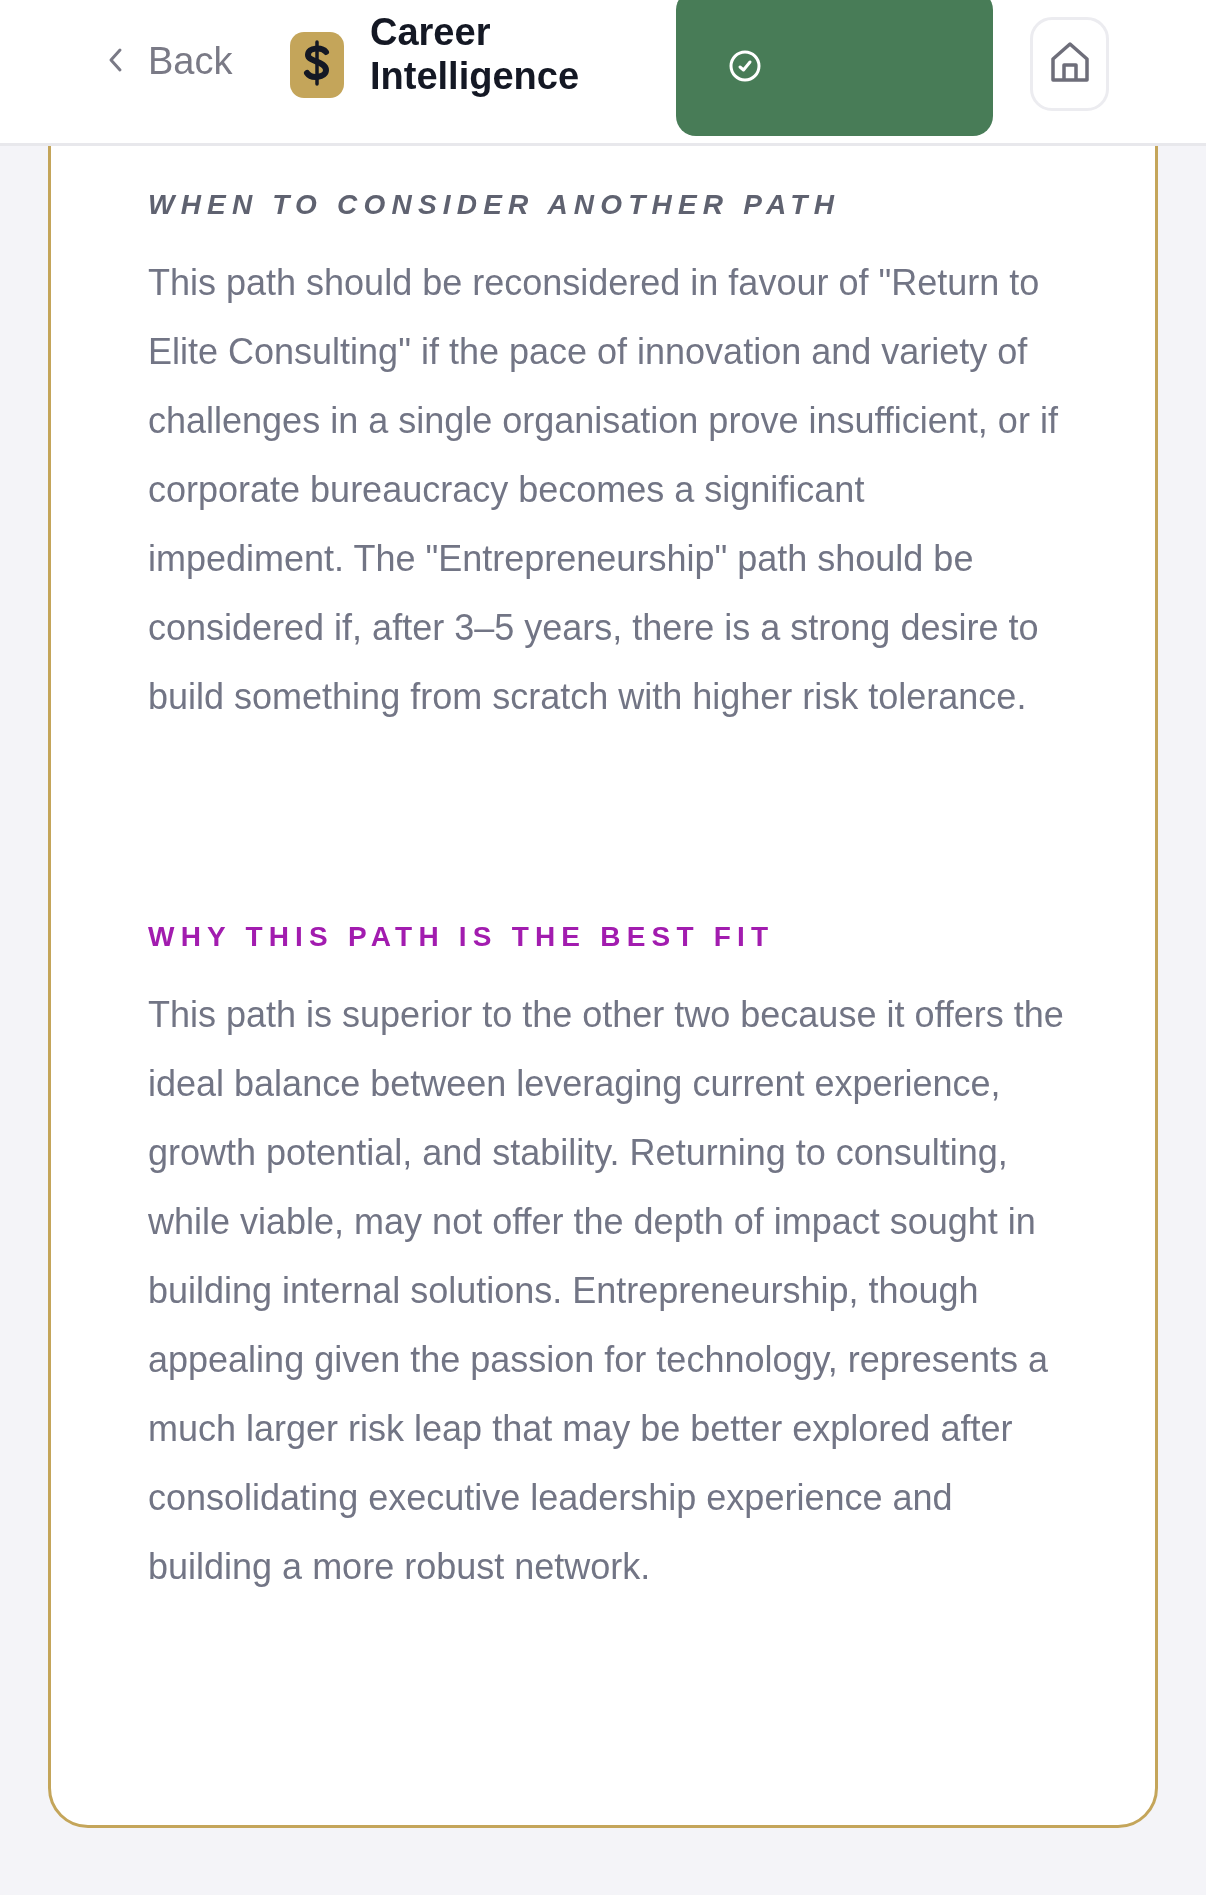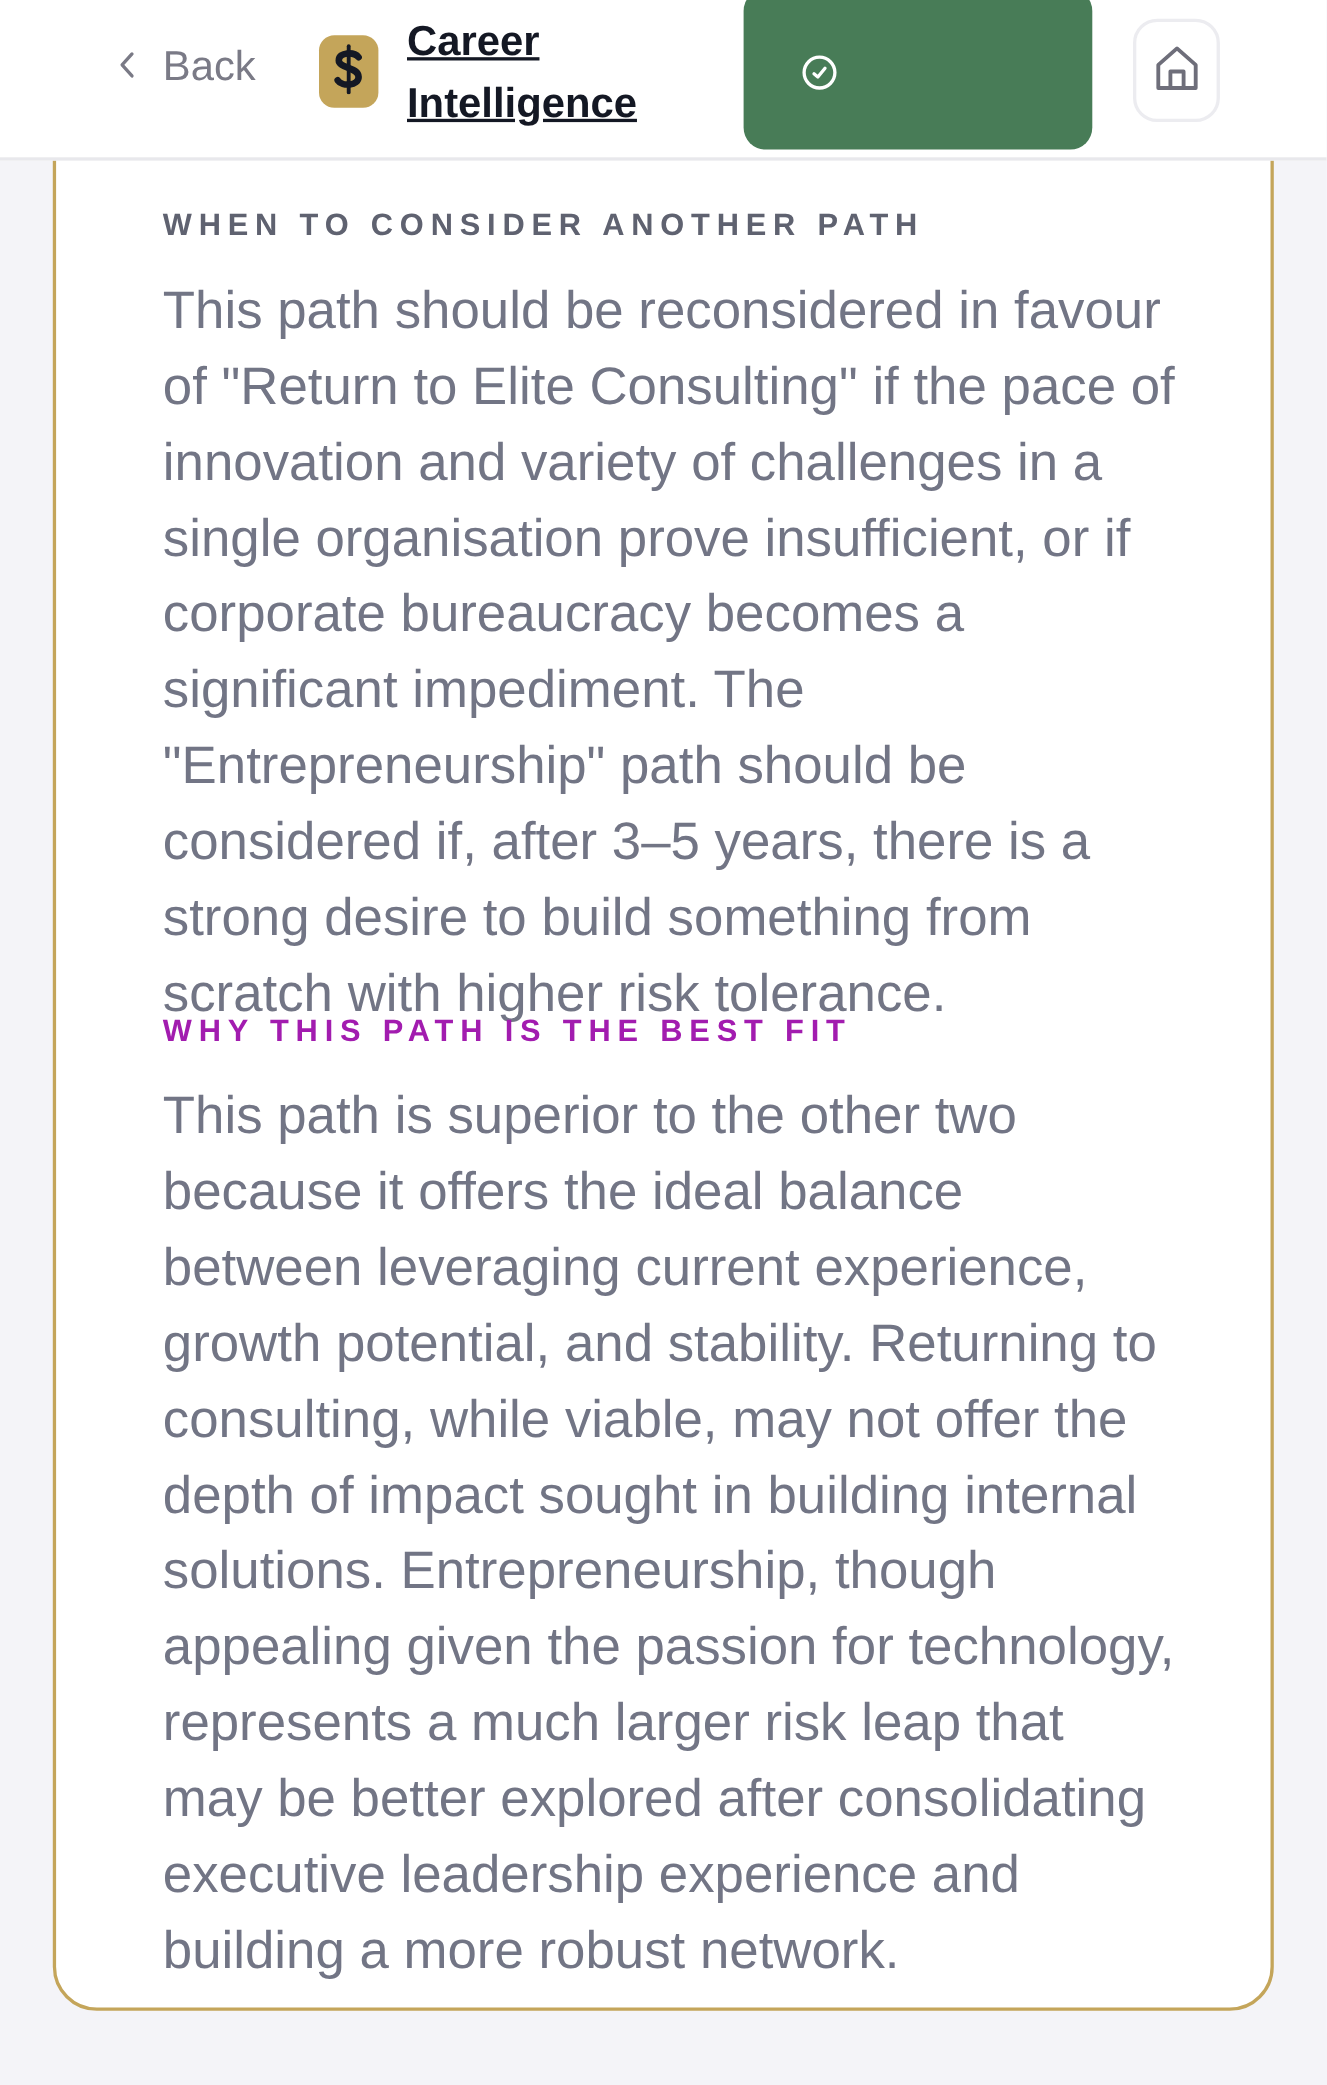--- a/index.html
+++ b/index.html
@@ -45,23 +45,22 @@
       justify-content: center;
     }
     .brand-logo svg { width: 30px; height: 46px; }
     .brand-title {
       position: absolute;
       left: 370px;
       top: 10px;
       width: 260px;
       font-size: 38px;
       font-weight: bold;
-      line-height: 56px;
+      line-height: 44px;
       color: #141824;
-      text-decoration: underline;
     }
     .report-button {
       position: absolute;
       left: 676px;
       top: -10px;
       width: 317px;
       height: 146px;
       background: #487c57;
       border-radius: 20px;
       display: flex;
@@ -114,21 +113,21 @@
       font-weight: bold;
       letter-spacing: 6.2px;
       z-index: 3;
     }
     .heading-gray { color: #5f6270; }
     .heading-gold { color: #a21caf; }
     .section-body {
       position: absolute;
       left: 148px;
       width: 920px;
-      font-size: 48px;
+      font-size: 36px;
       line-height: 69px;
       color: #727585;
       z-index: 3;
     }
   </style>
 </head>
 <body>
 
 <div class="header">
   <div class="back-button">
@@ -164,17 +163,17 @@
       <svg viewBox="0 0 42 46">
         <path d="M4 20 L21 5 L38 20 L38 41 L4 41 Z" fill="none" stroke="#6e6e7a" stroke-width="3.5" stroke-linejoin="round"></path>
         <path d="M15 41 L15 26 L27 26 L27 41" fill="none" stroke="#6e6e7a" stroke-width="3.5" stroke-linejoin="round"></path>
       </svg>
     </span>
   </div>
 </div>
 
 <div class="card"></div>
 
-<div class="section-heading heading-gray" style="top:189px;">WHEN TO CONSIDER ANOTHER PATH</div>
+<div class="section-heading heading-gray" style="top:189px;font-style:italic;">WHEN TO CONSIDER ANOTHER PATH</div>
 <div class="section-body" style="top:248px;">This path should be reconsidered in favour of "Return to Elite Consulting" if the pace of innovation and variety of challenges in a single organisation prove insufficient, or if corporate bureaucracy becomes a significant impediment. The "Entrepreneurship" path should be considered if, after 3–5 years, there is a strong desire to build something from scratch with higher risk tolerance.</div>
 
 <div class="section-heading heading-gold" style="top:921px;">WHY THIS PATH IS THE BEST FIT</div>
 <div class="section-body" style="top:980px;">This path is superior to the other two because it offers the ideal balance between leveraging current experience, growth potential, and stability. Returning to consulting, while viable, may not offer the depth of impact sought in building internal solutions. Entrepreneurship, though appealing given the passion for technology, represents a much larger risk leap that may be better explored after consolidating executive leadership experience and building a more robust network.</div>
 
 </body></html>

